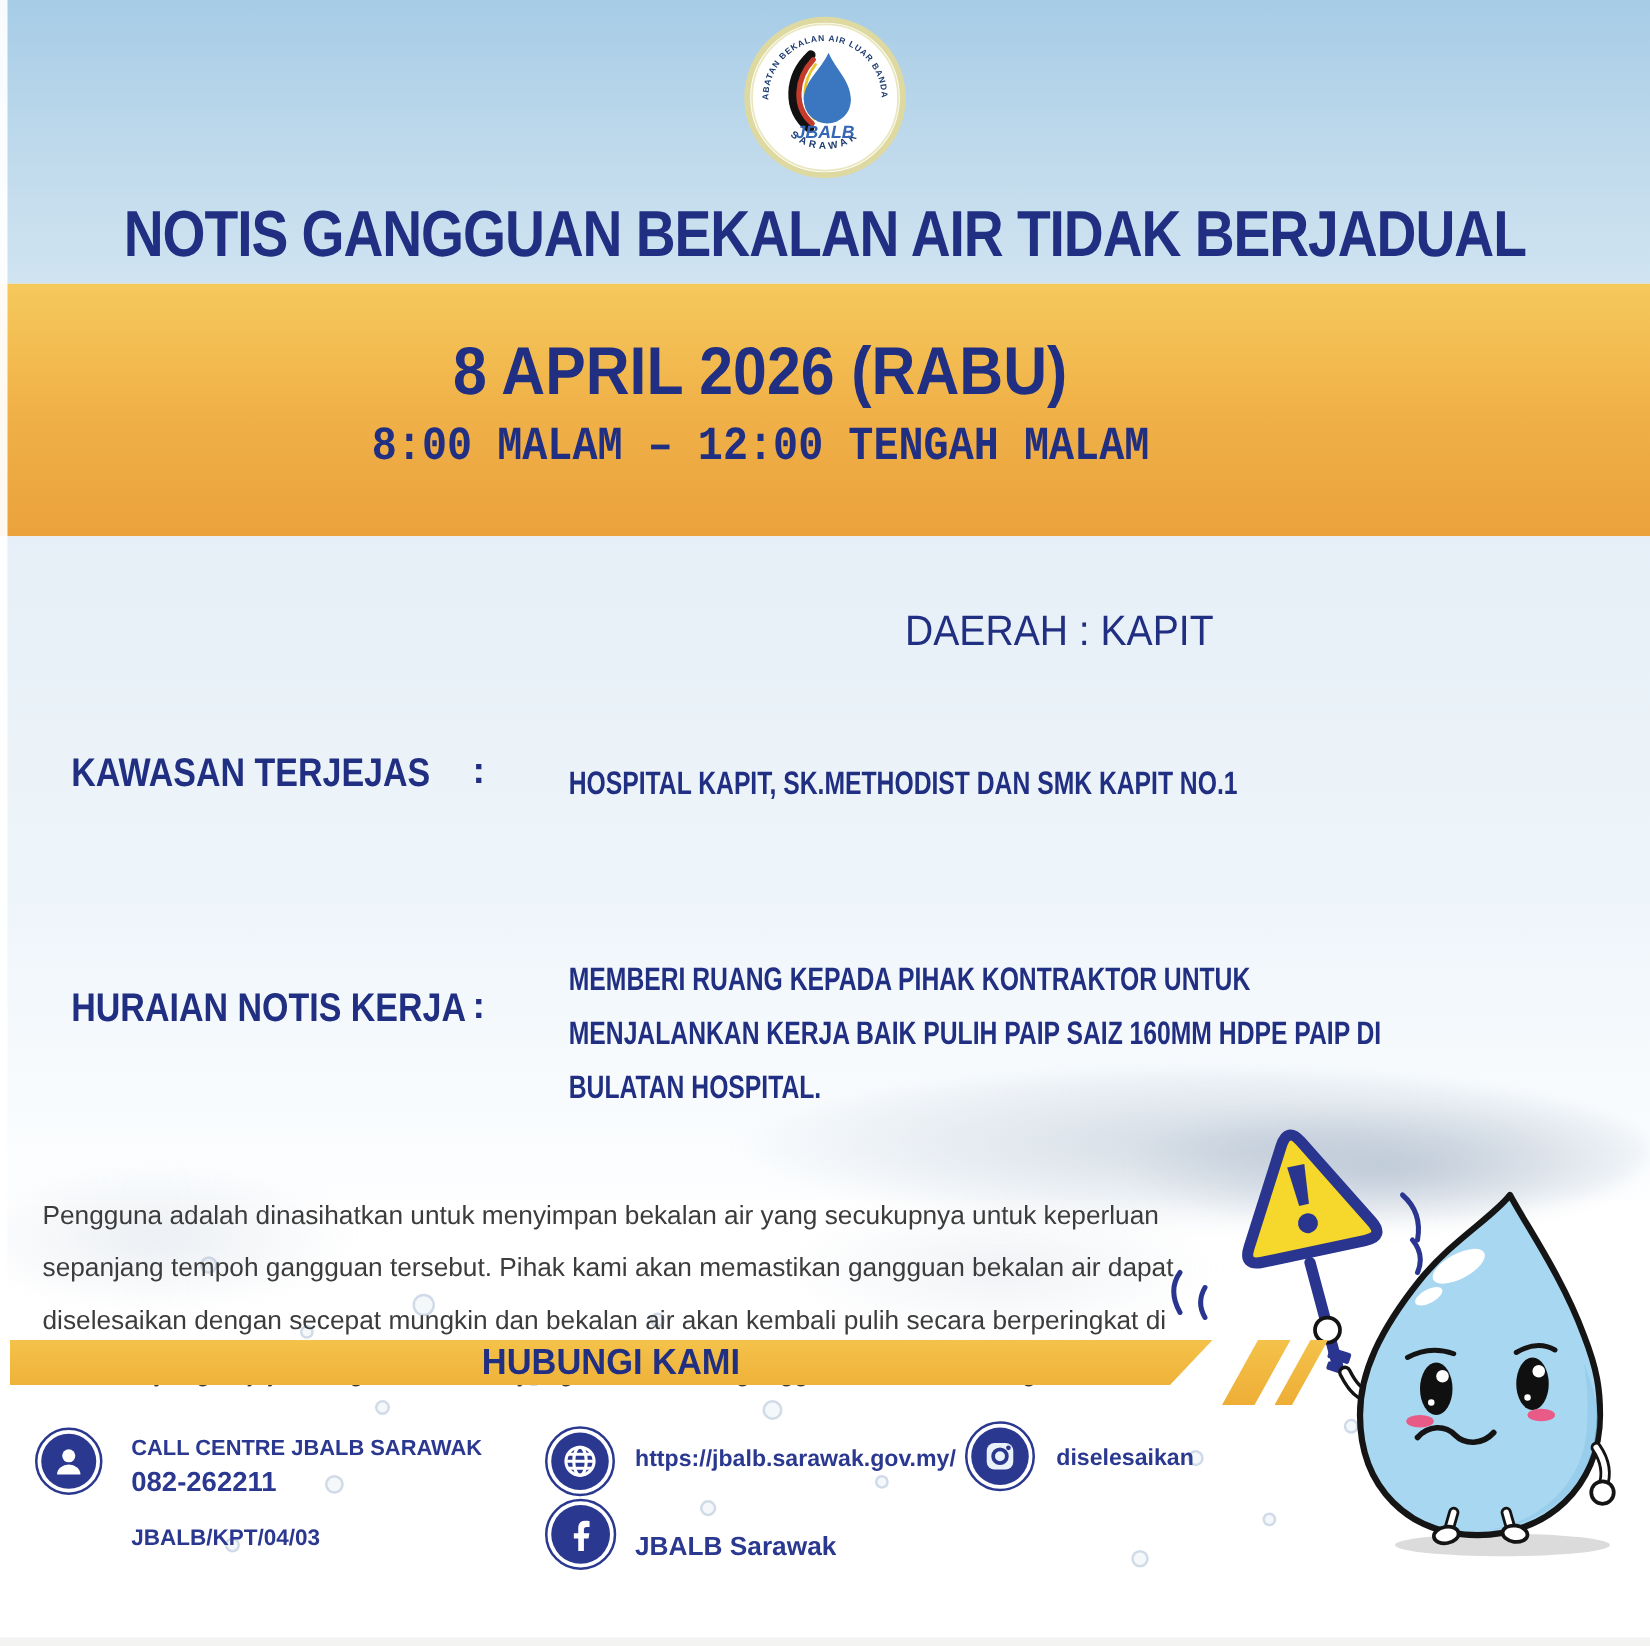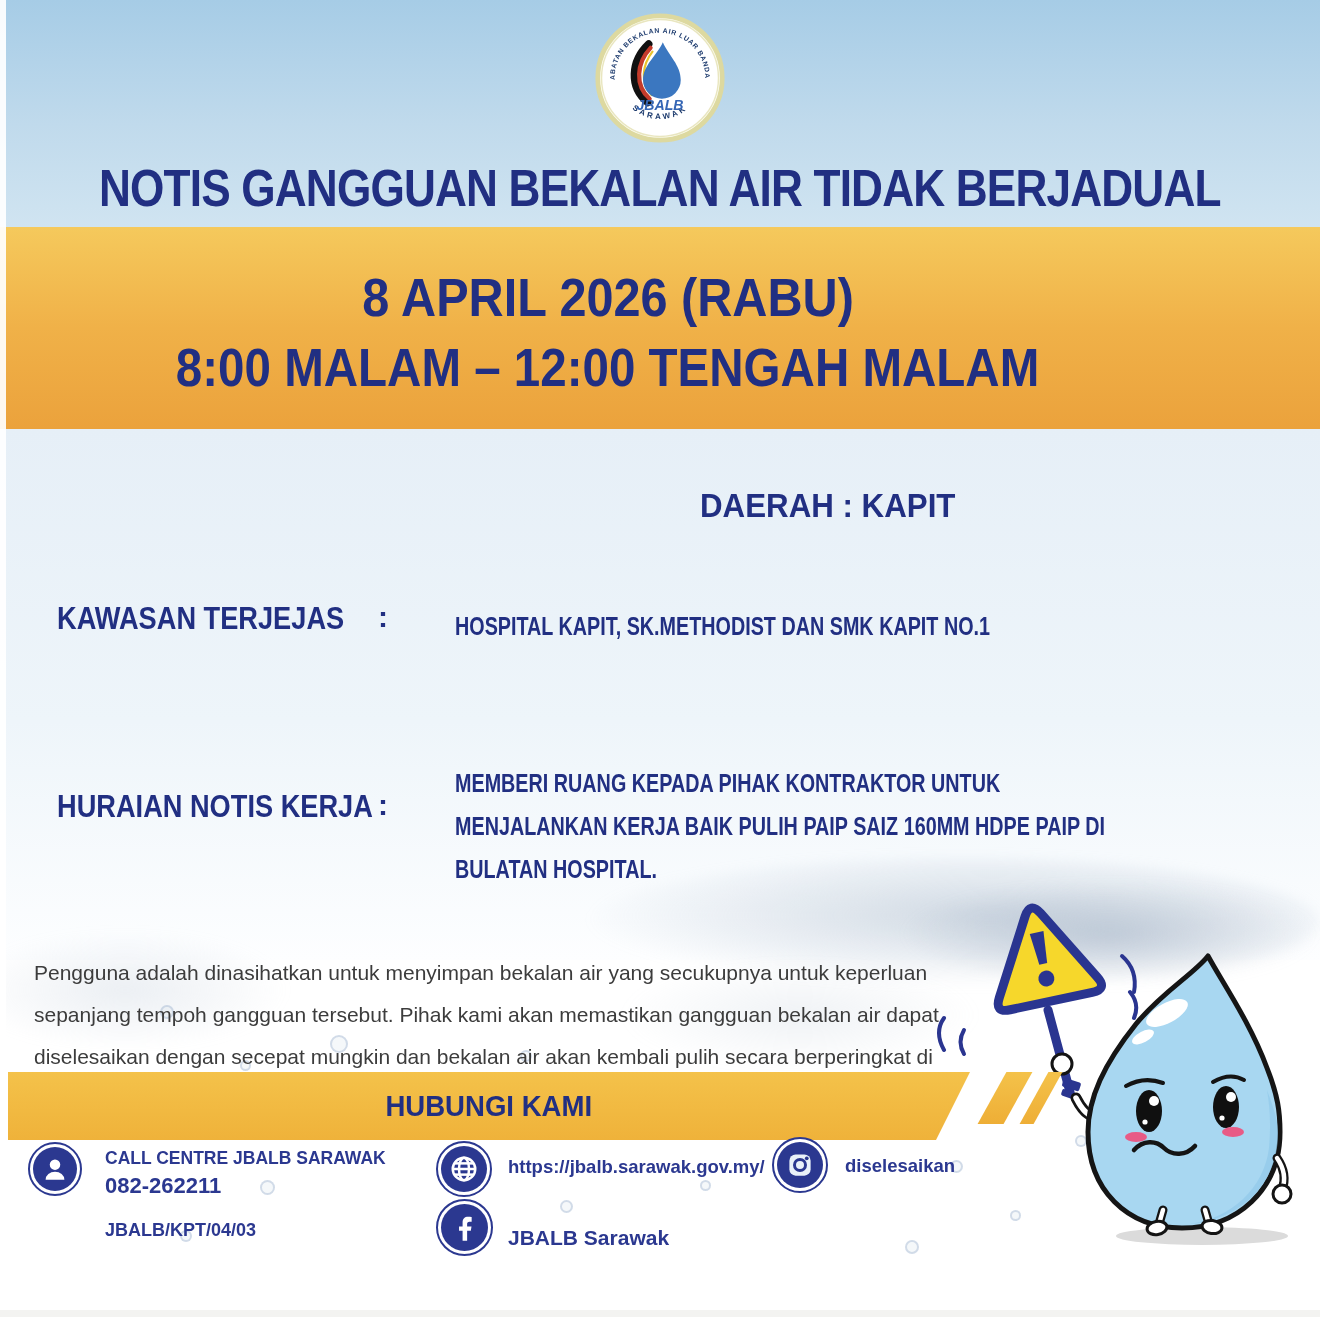--- a/index.html
+++ b/index.html
@@ -28,26 +28,26 @@
   
   .logo{position:absolute;left:594px;top:12px;width:132px;height:132px;z-index:5;}
 
   
   .title{top:158px;font-weight:bold;font-size:52px;letter-spacing:-1px;}
   .title .cond{transform:scaleX(.85);}
 
   
   .date-line{top:266px;font-weight:bold;font-size:54px;}
   .date-line .cond{transform:scaleX(.9);}
-  .time-line{top:336px;font-weight:bold;font-size:54px;}
+  .time-line{top:336px;font-weight:bold;font-size:38px;font-family:Liberation Mono, monospace;}
   .time-line .cond{transform:scaleX(.88);}
 
   
   .bahagian{position:absolute;left:210px;top:490px;font-size:34px;font-weight:bold;}
-  .daerah{position:absolute;left:700px;top:486px;font-size:34px;font-weight:bold;}
+  .daerah{position:absolute;left:724px;top:486px;font-size:34px;font-weight:normal;}
   .bahagian .cond-l,.daerah .cond-l{transform:scaleX(.92);}
 
   
   .d-label{position:absolute;left:57px;font-size:32px;font-weight:bold;}
   .d-label .cond-l{transform:scaleX(.85);}
   .d-colon{position:absolute;left:378px;font-size:30px;font-weight:bold;}
   .d-value{position:absolute;left:455px;font-size:26px;font-weight:bold;
     width:1030px;transform:scaleX(.76);transform-origin:left top;}
   .d-value .vline{line-height:43px;}
 
@@ -62,21 +62,21 @@
   .sp2{left:900px;top:882px;width:420px;height:104px;
     background:radial-gradient(ellipse at 50% 50%,rgba(158,174,194,.5),rgba(158,174,194,0) 70%);}
   .sp3{left:-40px;top:930px;width:330px;height:120px;
     background:radial-gradient(ellipse at 50% 50%,rgba(190,202,216,.3),rgba(190,202,216,0) 70%);}
   .sp4{left:620px;top:960px;width:360px;height:110px;
     background:radial-gradient(ellipse at 50% 50%,rgba(185,198,212,.22),rgba(185,198,212,0) 70%);}
   .bubble{position:absolute;border:2px solid rgba(150,172,202,.38);border-radius:50%;
     background:rgba(200,214,230,.18);z-index:1;}
 
   
-  .contact-banner{position:absolute;left:8px;top:1072px;width:962px;height:68px;z-index:4;
+  .contact-banner{position:absolute;left:8px;top:1072px;width:962px;height:36px;z-index:4;
     background:linear-gradient(180deg,#f4c24a 0%,#efb23a 100%);
     clip-path:polygon(0 0,100% 0,calc(100% - 34px) 100%,0 100%);
     display:flex;align-items:center;justify-content:center;}
   .contact-banner .cond{transform:scaleX(.95);font-size:29px;font-weight:bold;}
   .stripe{position:absolute;top:1072px;height:52px;z-index:4;
     background:linear-gradient(180deg,#f4c24a,#eeae36);transform:skewX(-29deg);}
   .stripe1{left:992px;width:26px;}
   .stripe2{left:1034px;width:14px;}
 
   

